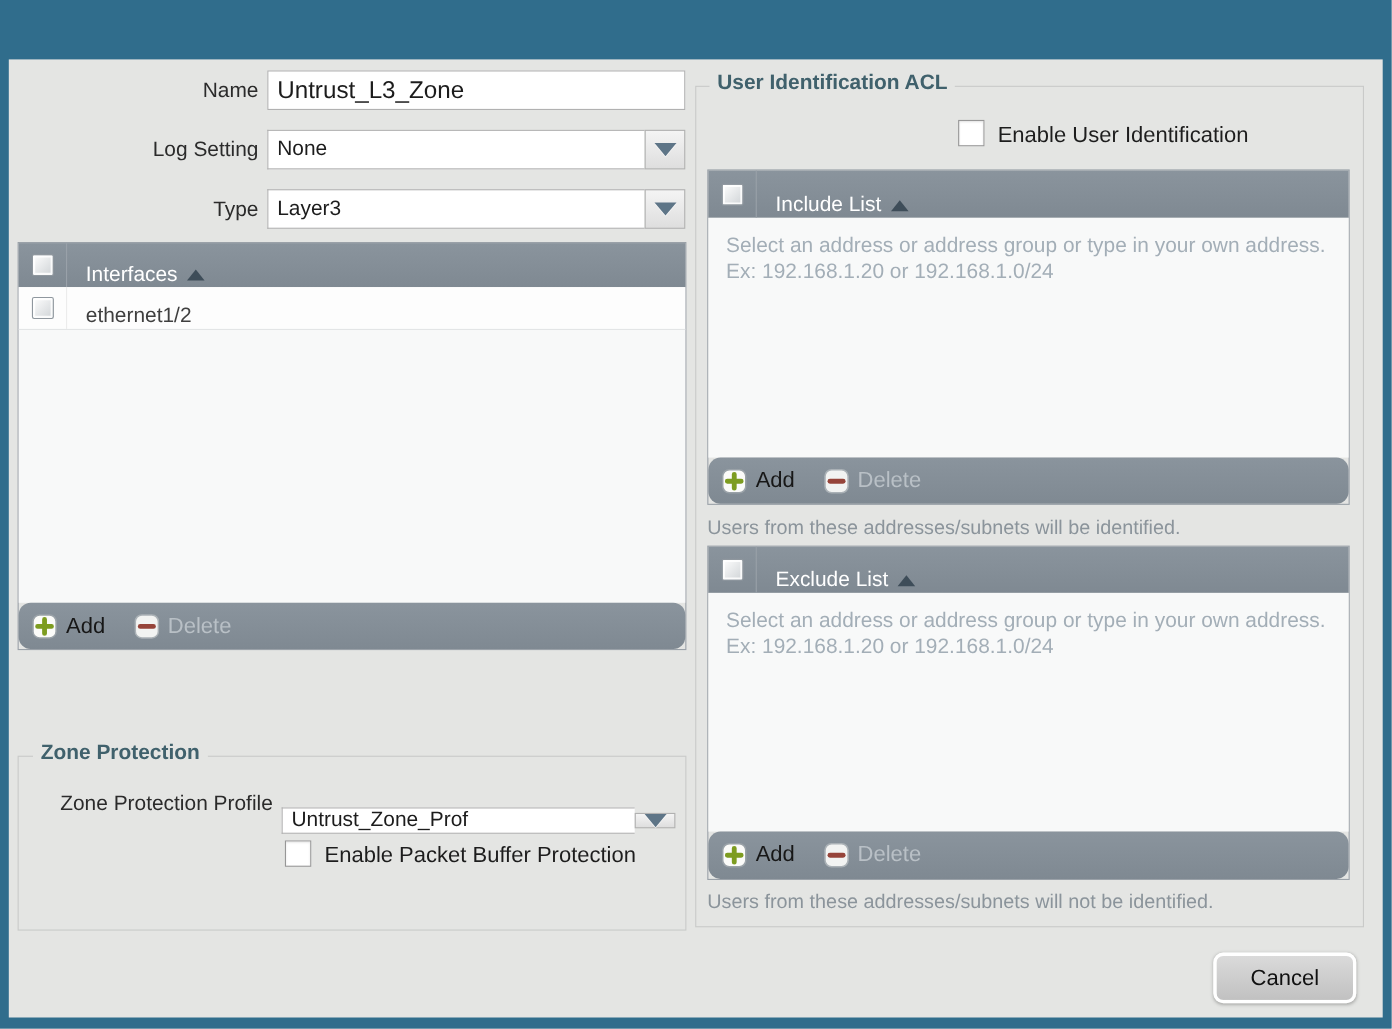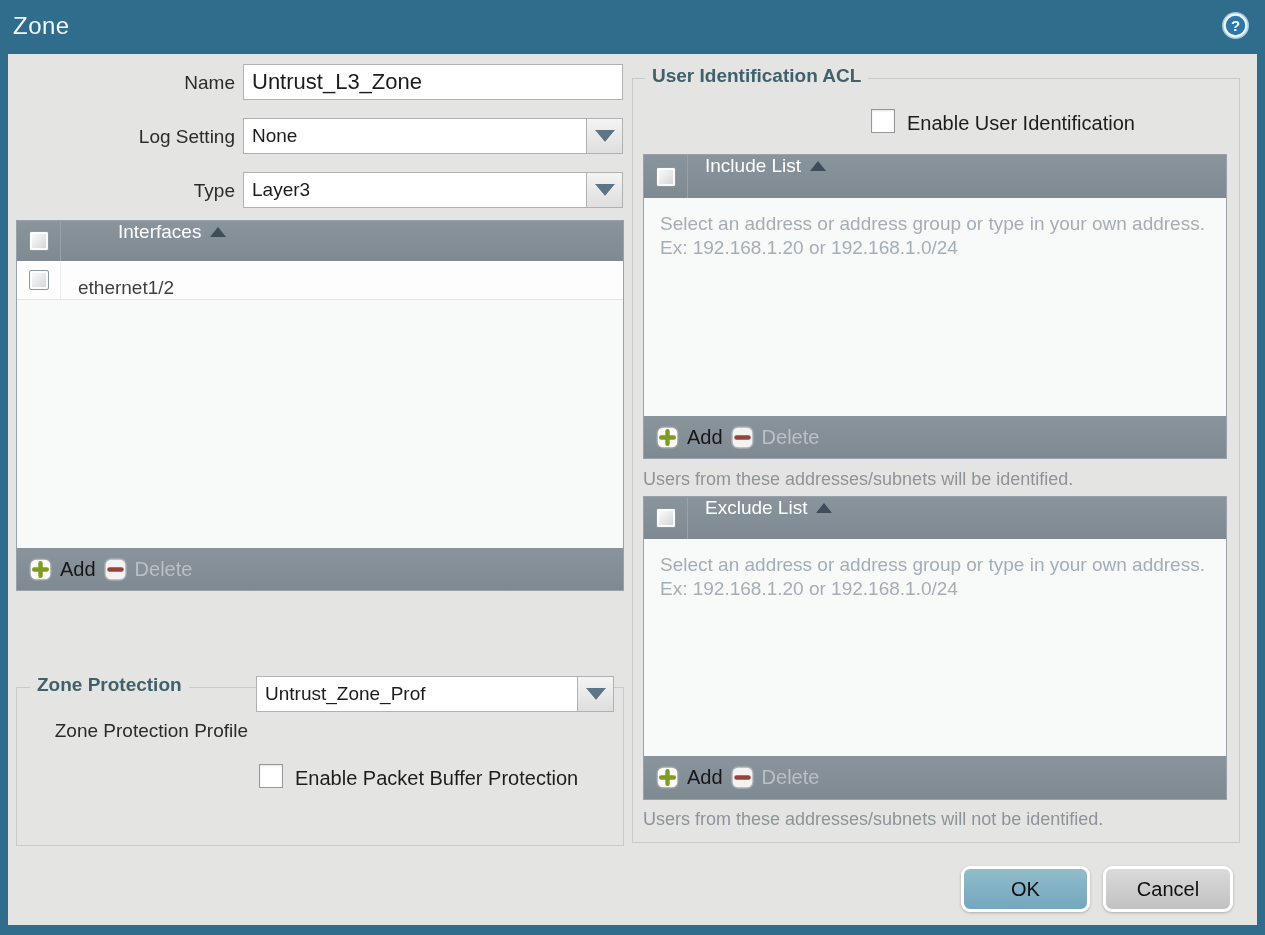--- a/index.html
+++ b/index.html
@@ -17,31 +17,31 @@
   
   .flabel { position:absolute; width:227px; text-align:right; font-size:19px; color:#2b2b2b; }
   .tinput { position:absolute; background:#fff; border:1px solid #b1b1b1; font-size:22px; color:#1c1c1c; padding:0 8px; font-family:inherit; }
   .combo { position:absolute; display:flex; }
   .combo .cval { flex:1; background:#fff; border:1px solid #b1b1b1; border-right:none; font-size:19px; color:#1c1c1c; padding:0 8px; display:flex; align-items:center; }
   .combo .cbtn { width:37px; background:linear-gradient(#f4f4f4,#dedede); border:1px solid #b1b1b1; display:flex; align-items:center; justify-content:center; cursor:pointer; }
   .tri-down { width:0; height:0; border-left:10px solid transparent; border-right:10px solid transparent; border-top:12px solid #5e7587; filter:drop-shadow(0 1px 0 rgba(255,255,255,.7)); }
 
   
   .gtable { position:absolute; border:1px solid #9aa1a8; }
-  .ghead { display:flex; align-items:flex-start; background:linear-gradient(#8a949d,#7f8992); color:#fff; font-size:19px; }
+  .ghead { display:flex; align-items:flex-end; background:linear-gradient(#8a949d,#7f8992); color:#fff; font-size:19px; }
   .gcheckcell { width:44px; align-self:stretch; display:flex; align-items:center; justify-content:center; border-right:1px solid #99a1a9; }
   .bevelbox { width:20px; height:20px; border:1px solid #8f979e; border-radius:2px; background:linear-gradient(135deg,#ffffff 0%,#cfd3d6 100%); box-shadow:inset 0 0 0 2px rgba(255,255,255,.85); cursor:pointer; }
   .gheadlabel { margin-left:17px; display:flex; align-items:center; gap:9px; }
   .tri-up { width:0; height:0; border-left:8px solid transparent; border-right:8px solid transparent; border-bottom:10px solid #3e4d59; }
   .grow { display:flex; align-items:flex-end; background:#fdfdfd; border-bottom:1px solid #e3e5e6; font-size:19px; color:#3f3f3f; cursor:pointer; }
   .grow .gcheckcell { border-right:1px solid #ececec; }
   .grow .rowlabel { margin-left:17px; }
   .gbody { background:#f8f9f9; }
   .gbody.phbody { padding:14px 16px; font-size:19px; color:#a3aeb7; line-height:1.25; }
-  .gfoot { display:flex; align-items:center; gap:8px; background:linear-gradient(#8a949d,#7f8992); padding-left:12px; }
+  .gfoot { display:flex; align-items:center; gap:26px; background:linear-gradient(#8a949d,#7f8992); padding-left:12px;border-radius:11px; }
   .abtn { display:flex; align-items:center; gap:8px; font-size:20px; color:#171717; cursor:pointer; }
   .abtn.disabled { color:#b9c0c6; cursor:default; }
 
   
   .fset { position:absolute; border:1px solid #c9cac9; }
   .legend { position:absolute; background:#e4e5e3; padding:0 7px; font-size:19px; font-weight:bold; color:#40616c; white-space:nowrap; }
 
   .cbox { position:absolute; width:24px; height:24px; background:#fff; border:1px solid #979797; box-shadow:inset 0 1px 2px rgba(0,0,0,.12); cursor:pointer; }
   .cblabel { position:absolute; font-size:20px; color:#1d1d1d; }
 
@@ -50,30 +50,20 @@
   
   .btn { position:absolute; height:46px; border:3px solid #fff; border-radius:9px; font-size:20px; color:#101010; display:flex; align-items:center; justify-content:center; cursor:pointer; box-shadow:0 1px 3px rgba(0,0,0,.25); font-family:inherit; }
   .btn-ok { left:961px; top:866px; width:129px; background:linear-gradient(#92bcca,#73a7bd); }
   .btn-cancel { left:1103px; top:866px; width:130px; background:linear-gradient(#dadada,#c1c1c1); }
 </style>
 </head>
 <body>
 
 <div class="stage">
 
-  <div class="titlebar">
-    <div class="title">Zone</div>
-    <div class="help">
-      <svg width="31" height="31" viewBox="0 0 31 31">
-        <circle cx="15.5" cy="15.5" r="13.5" fill="#b9dcf2" opacity="0.85"></circle>
-        <circle cx="15.5" cy="15.5" r="10.8" fill="#2f77a8" stroke="#eaf5fc" stroke-width="2.2"></circle>
-        <text x="15.5" y="21" text-anchor="middle" font-size="15" font-weight="bold" fill="#ffffff" font-family="Liberation Sans, sans-serif">?</text>
-      </svg>
-    </div>
-  </div>
 
   <div class="panel">
 
     <div class="flabel" style="left:0; top:18px;">Name</div>
     <input class="tinput" style="left: 235px; top: 10px; width: 380px; height: 36px;" value="Untrust_L3_Zone">
 
     <div class="flabel" style="left:0; top:72px;">Log Setting</div>
     <div class="combo" style="left:235px; top:64px; width:380px; height:36px;">
       <div class="cval">None</div>
       <div class="cbtn">
@@ -83,21 +73,21 @@
 
     <div class="flabel" style="left:0; top:126px;padding-left:32px;">Type</div>
     <div class="combo" style="left:235px; top:118px; width:380px; height:36px;">
       <div class="cval">Layer3</div>
       <div class="cbtn">
           <span class="tri-down"></span>
         </div>
     </div>
 
     <div class="gtable" style="left:8px; top:166px; width:608px;">
-      <div class="ghead" style="height:40px;gap:40px;">
+      <div class="ghead" style="height:40px;">
         <div class="gcheckcell">
             <span class="bevelbox"></span>
           </div>
         <div class="gheadlabel">
           <span>Interfaces</span>
           <span class="tri-up"></span>
         </div>
       </div>
       <div class="grow" style="height:39px;">
         <div class="gcheckcell">
@@ -121,21 +111,21 @@
             </svg>
           <span>Delete</span>
         </div>
       </div>
     </div>
 
     <div class="fset" style="left:8px; top:633px; width:608px; height:159px;"></div>
     <div class="legend" style="left:22px; top:620px;">Zone Protection</div>
 
     <div class="flabel" style="left:13px; top:666px; width:227px;">Zone Protection Profile</div>
-    <div class="combo" style="left:248px; top:622px; width:358px; height:36px;">
+    <div class="combo" style="left:248px; top:674px; width:358px; height:36px;align-items:center;">
       <div class="cval">Untrust_Zone_Prof</div>
       <div class="cbtn">
           <span class="tri-down"></span>
         </div>
     </div>
 
     <span class="cbox" style="left:251px; top:710px;"></span>
     <span class="cblabel" style="left:287px; top:713px;">Enable Packet Buffer Protection</span>
 
     <div class="fset" style="left:624px; top:24px; width:608px; height:765px;">
@@ -201,16 +191,15 @@
           </div>
         </div>
       </div>
       <div class="caption" style="left:10px; top:730px;">Users from these addresses/subnets will not be identified.</div>
 
     </div>
     <div class="legend" style="left:637px; top:11px;">User Identification ACL</div>
 
   </div>
 
-  <button class="btn btn-ok">OK</button>
   <button class="btn btn-cancel">Cancel</button>
 
 </div>
 
 </body></html>

